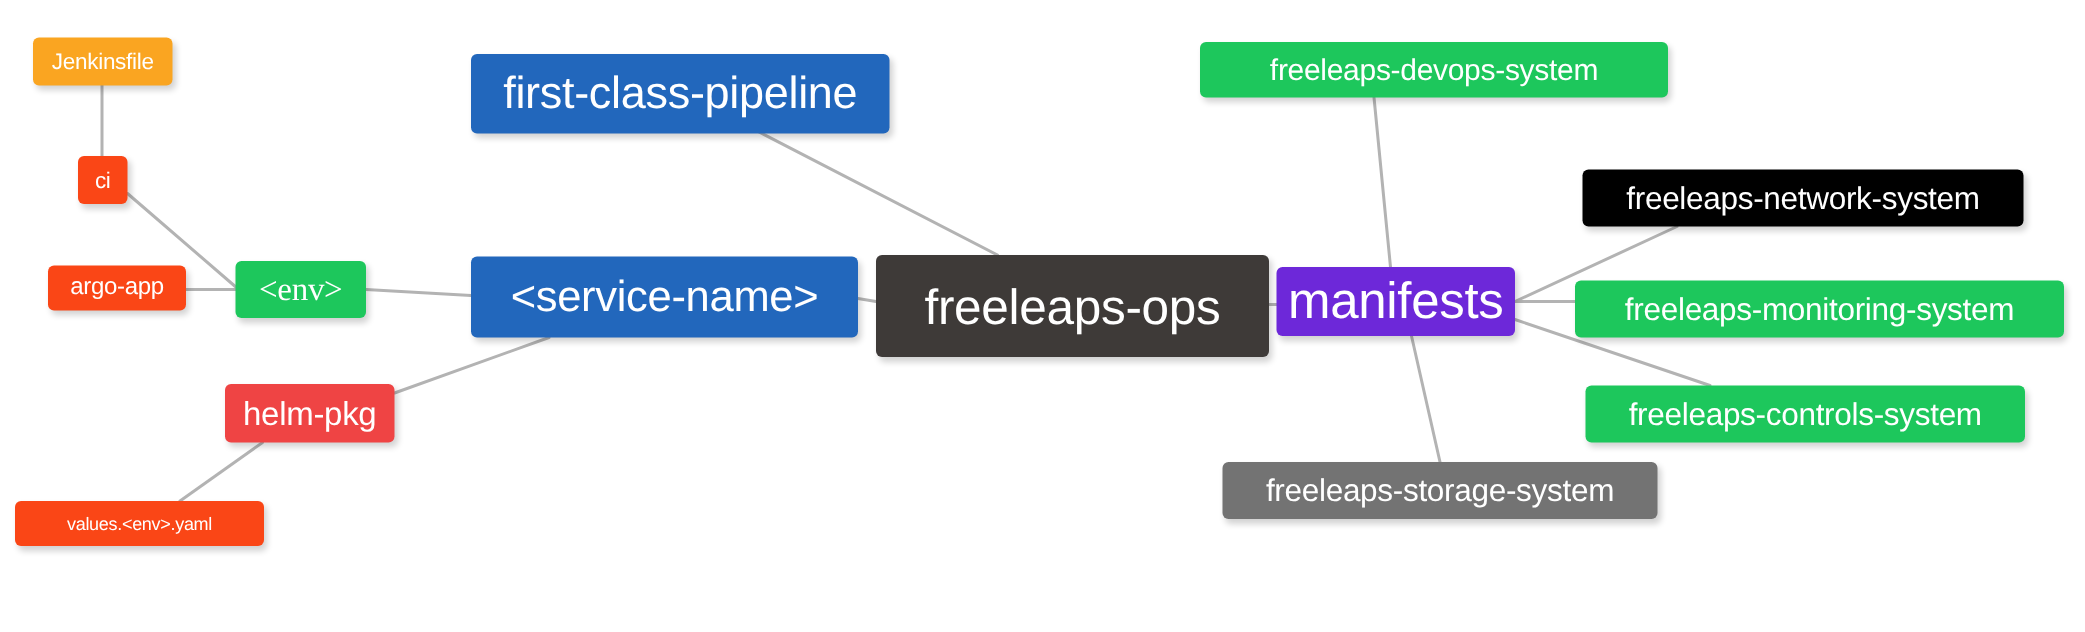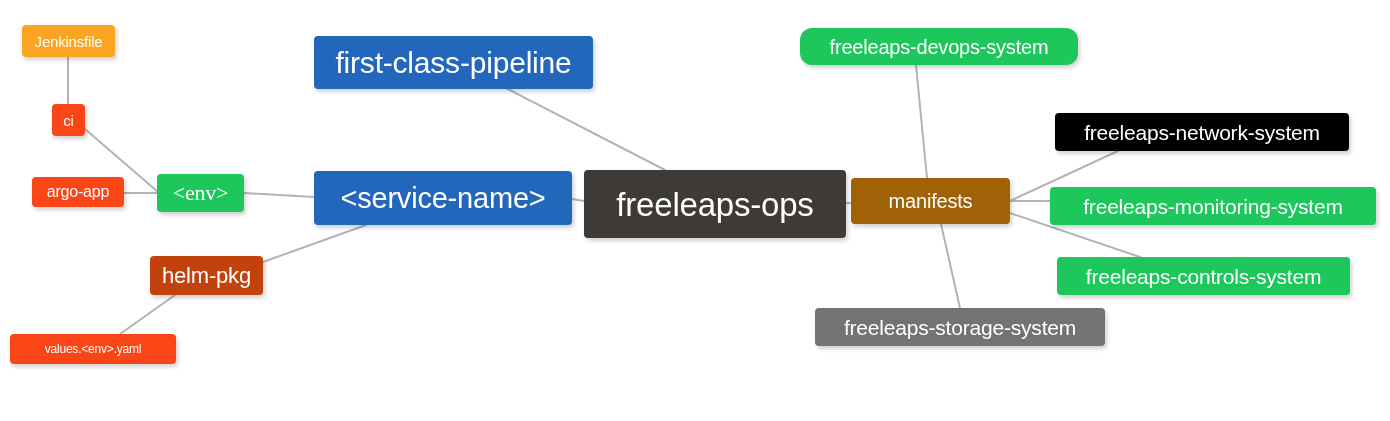--- a/index.html
+++ b/index.html
@@ -76,36 +76,36 @@
       </div>
       <div class="node" style="left: 32px; top: 177px; width: 92px; height: 30px; background: rgb(250, 70, 22); font-size: 16px; text-align: center;">
         <span class="node-label">argo-app</span>
       </div>
       <div class="node" style="left: 10px; top: 334px; width: 166px; height: 30px; background: rgb(250, 70, 22); font-size: 12px;">
         <span class="node-label">values.&lt;env&gt;.yaml</span>
       </div>
       <div class="node" style="left: 157px; top: 174px; width: 87px; height: 38px; background: rgb(29, 199, 92); font-size: 22px; font-family: Liberation Serif, serif;">
         <span class="node-label">&lt;env&gt;</span>
       </div>
-      <div class="node" style="left: 150px; top: 256px; width: 113px; height: 39px; background: #c2410c; font-size: 22px;">
+      <div class="node" style="left: 150px; top: 256px; width: 113px; height: 39px; background: #ef4444; font-size: 22px;">
         <span class="node-label">helm-pkg</span>
       </div>
       <div class="node" style="left: 314px; top: 36px; width: 279px; height: 53px; background: rgb(34, 103, 188); font-size: 30px;">
         <span class="node-label">first-class-pipeline</span>
       </div>
       <div class="node" style="left: 314px; top: 171px; width: 258px; height: 54px; background: rgb(34, 103, 188); font-size: 29px;">
         <span class="node-label">&lt;service-name&gt;</span>
       </div>
       <div class="node" style="left: 584px; top: 170px; width: 262px; height: 68px; background: rgb(62, 58, 56); font-size: 33px;">
         <span class="node-label">freeleaps-ops</span>
       </div>
-      <div class="node" style="left: 851px; top: 178px; width: 159px; height: 46px; background: #a16207; font-size: 20px;">
+      <div class="node" style="left: 851px; top: 178px; width: 159px; height: 46px; background: #6d28d9; font-size: 34px;">
         <span class="node-label">manifests</span>
       </div>
-      <div class="node" style="left: 800px; top: 28px; width: 278px; height: 37px; background: rgb(29, 199, 92); font-size: 20px; border-radius: 12px;">
+      <div class="node" style="left: 800px; top: 28px; width: 312px; height: 37px; background: rgb(29, 199, 92); font-size: 20px;">
         <span class="node-label">freeleaps-devops-system</span>
       </div>
       <div class="node" style="left: 1055px; top: 113px; width: 294px; height: 38px; background: #000000; font-size: 21px;">
         <span class="node-label">freeleaps-network-system</span>
       </div>
       <div class="node" style="left: 1050px; top: 187px; width: 326px; height: 38px; background: rgb(29, 199, 92); font-size: 21px;">
         <span class="node-label">freeleaps-monitoring-system</span>
       </div>
       <div class="node" style="left: 1057px; top: 257px; width: 293px; height: 38px; background: rgb(29, 199, 92); font-size: 21px;">
         <span class="node-label">freeleaps-controls-system</span>

